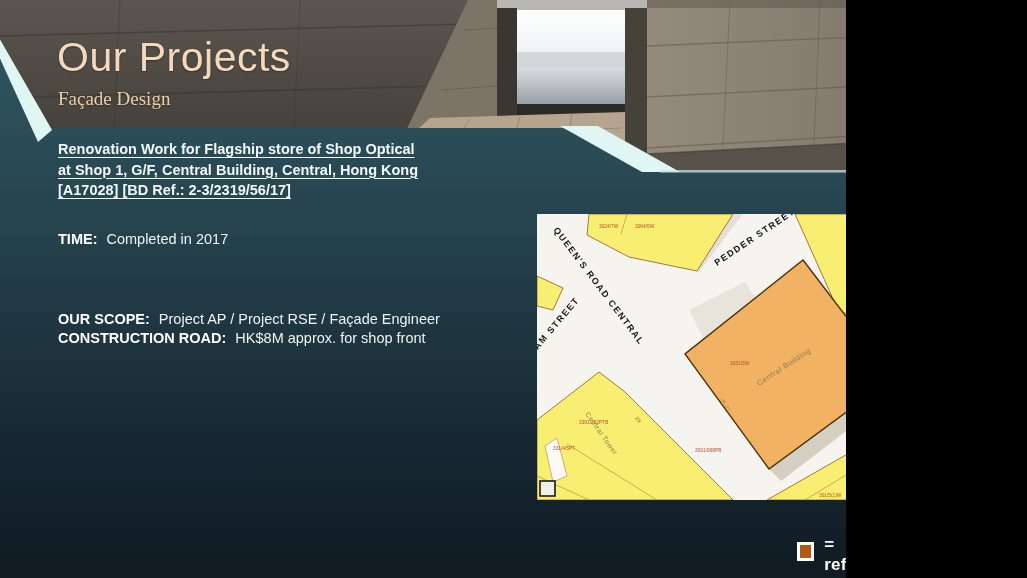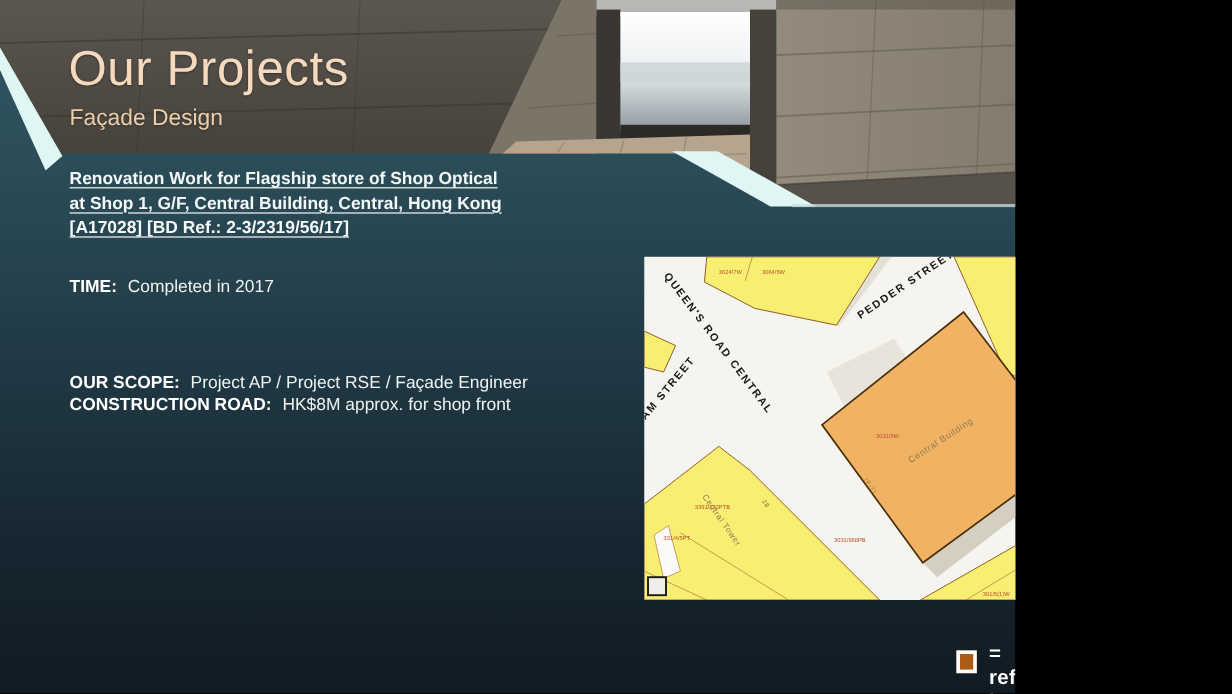--- a/index.html
+++ b/index.html
@@ -15,21 +15,21 @@
   }
   .photo svg{display:block;}
   .stripes{position:absolute;left:0;top:0;width:1027px;height:578px;pointer-events:none;}
   
   .title{
     position:absolute;left:57px;top:34px;font-size:41px;font-weight:400;
     color:#f6d9bc;letter-spacing:.5px;text-shadow:0 1px 2px rgba(0,0,0,.35);
   }
   .subtitle{
     position:absolute;left:58px;top:88px;font-size:19px;font-weight:400;
-    color:#eccfa9;text-shadow:0 1px 2px rgba(0,0,0,.35);
+    color:#eccfa9;text-shadow:0 1px 2px rgba(0,0,0,.35);font-family:Liberation Serif, serif;
   }
   
   .heading{
     position:absolute;left:58px;top:139px;width:420px;
     font-size:14.5px;font-weight:bold;color:#f4f8f8;line-height:20.5px;
   }
   .heading div{text-decoration:underline;text-decoration-thickness:1.3px;text-underline-offset:3px;}
   
   .detail{position:absolute;left:58px;font-size:14.5px;color:#eef3f2;white-space:nowrap;}
   .detail .lbl{font-weight:bold;color:#ffffff;margin-right:9px;}

